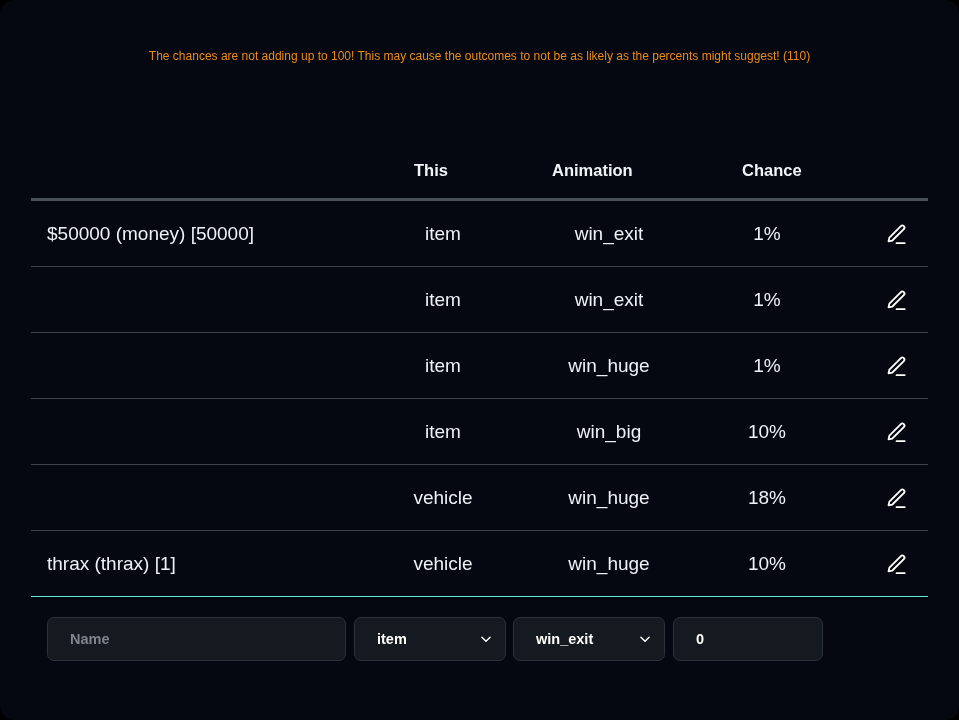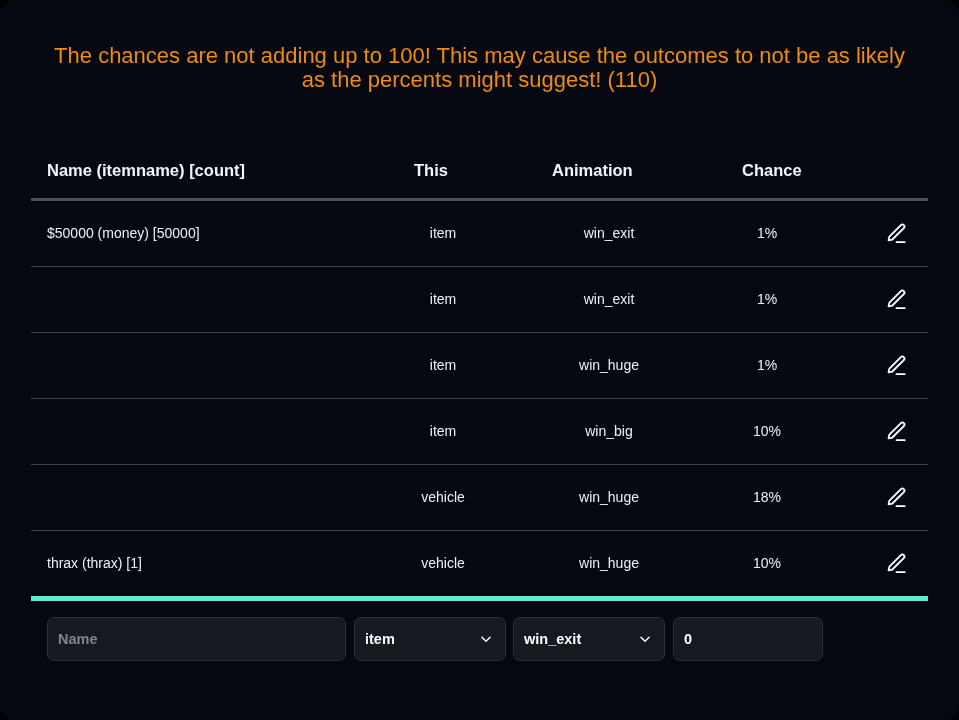--- a/index.html
+++ b/index.html
@@ -24,21 +24,21 @@
     overflow: hidden;
     box-sizing: border-box;
   }
   .warning-banner {
     position: absolute;
     left: 50px;
     top: 44px;
     width: 859px;
     text-align: center;
     color: #ED8B16;
-    font-size: 22px;
+    font-size: 12px;
     line-height: 24px;
     font-weight: 400;
   }
   .loot-table {
     position: absolute;
     left: 31px;
     top: 148px;
     width: 897px;
   }
   .table-header {
@@ -57,28 +57,28 @@
   .col-name  { left: 16px; }
   .col-type  { left: 383px; }
   .col-anim  { left: 521px; }
   .col-chance{ left: 691px; margin-left: 20px; }
 
   .table-row {
     position: relative;
     height: 65px;
     border-bottom: 1px solid #3d4349;
   }
-  .table-row:last-of-type { border-bottom: 5px solid #5eead4; }
+  .table-row:last-of-type { border-bottom: 1px solid #5eead4; }
   .table-row .cell {
     position: absolute;
     top: 0;
     height: 65px;
     line-height: 65px;
     color: #eef2f6;
-    font-size: 14px;
+    font-size: 19px;
     white-space: nowrap;
   }
   .cell-name {
     left: 16px;
   }
   .cell-type {
     left: 352px;
     width: 120px;
     text-align: center;
   }
@@ -119,21 +119,21 @@
     top: 0;
     height: 44px;
     box-sizing: border-box;
     background: #151a20;
     border: 1px solid #2b3138;
     border-radius: 7px;
     color: #ffffff;
     font-family: "Liberation Sans", sans-serif;
     font-size: 14.5px;
     font-weight: bold;
-    padding: 0 10px;
+    padding: 0 22px;
     line-height: 42px;
     outline: none;
   }
   .field-name {
     left: 0;
     width: 299px;
     font-weight: bold;
     color: #ffffff;
   }
   .field-name::placeholder {
@@ -161,21 +161,20 @@
 </head>
 <body>
 
 <div class="app-panel">
 
   <div class="warning-banner">The chances are not adding up to 100! This may cause the outcomes to not be as likely as the percents might suggest! (110)</div>
 
   <div class="loot-table">
 
     <div class="table-header">
-      <div class="cell col-name">Name (itemname) [count]</div>
       <div class="cell col-type">This</div>
       <div class="cell col-anim">Animation</div>
       <div class="cell col-chance">Chance</div>
     </div>
 
     <div class="table-row">
       <div class="cell cell-name">$50000 (money) [50000]</div>
       <div class="cell cell-type">item</div>
       <div class="cell cell-anim">win_exit</div>
       <div class="cell cell-chance">1%</div>

